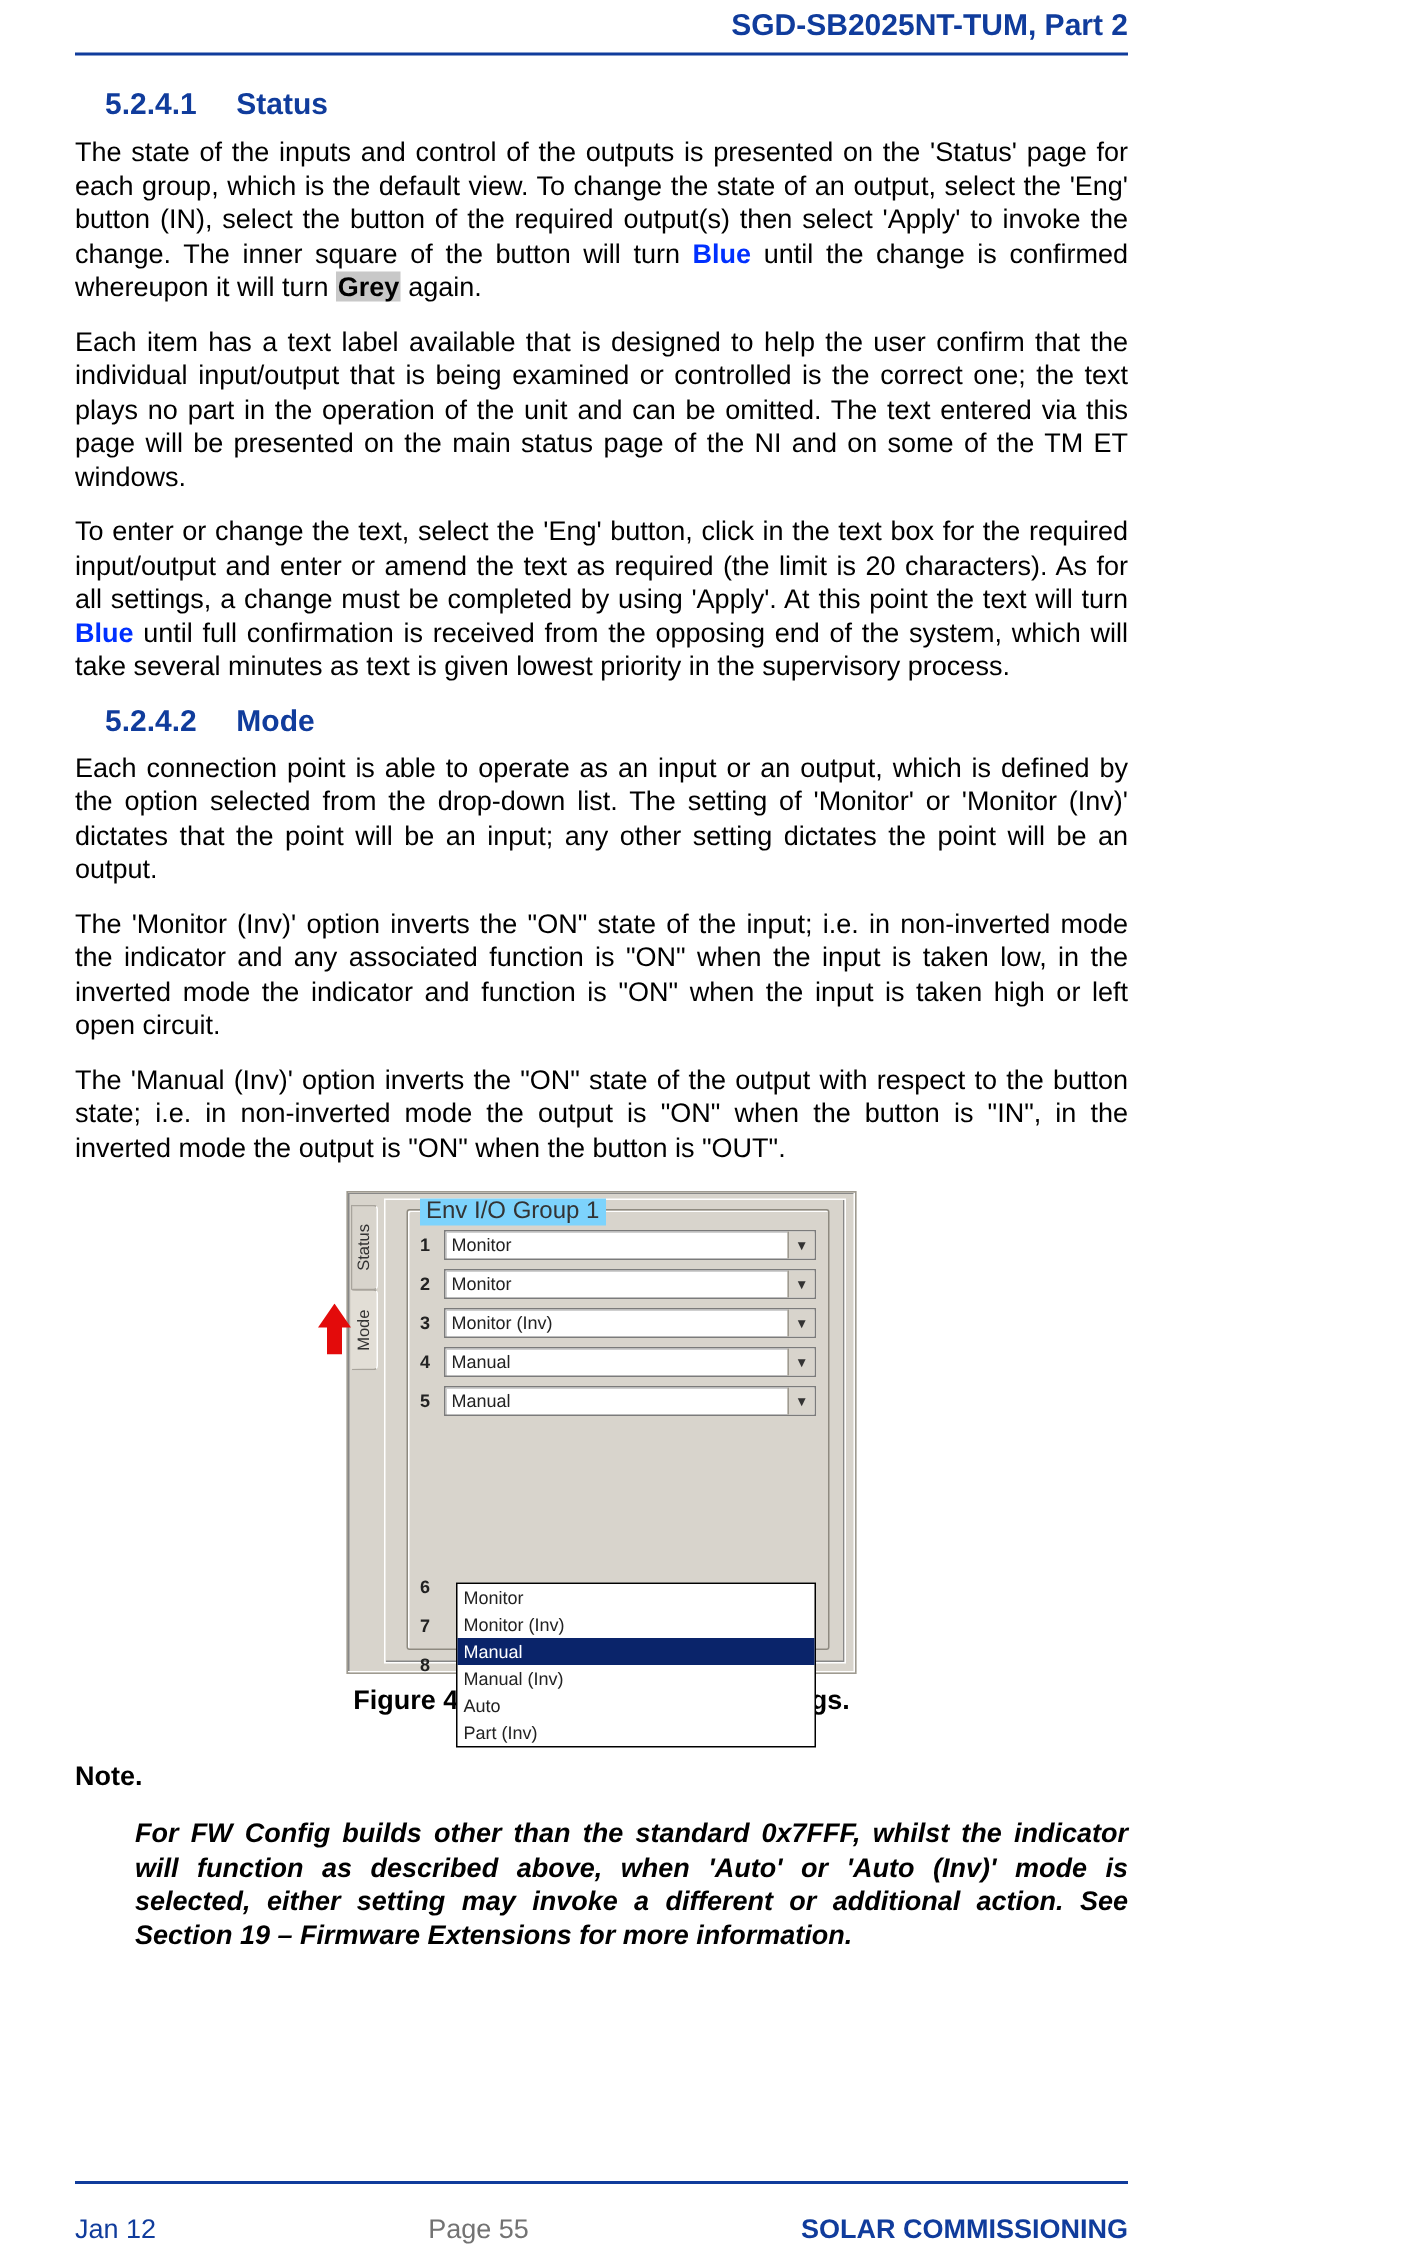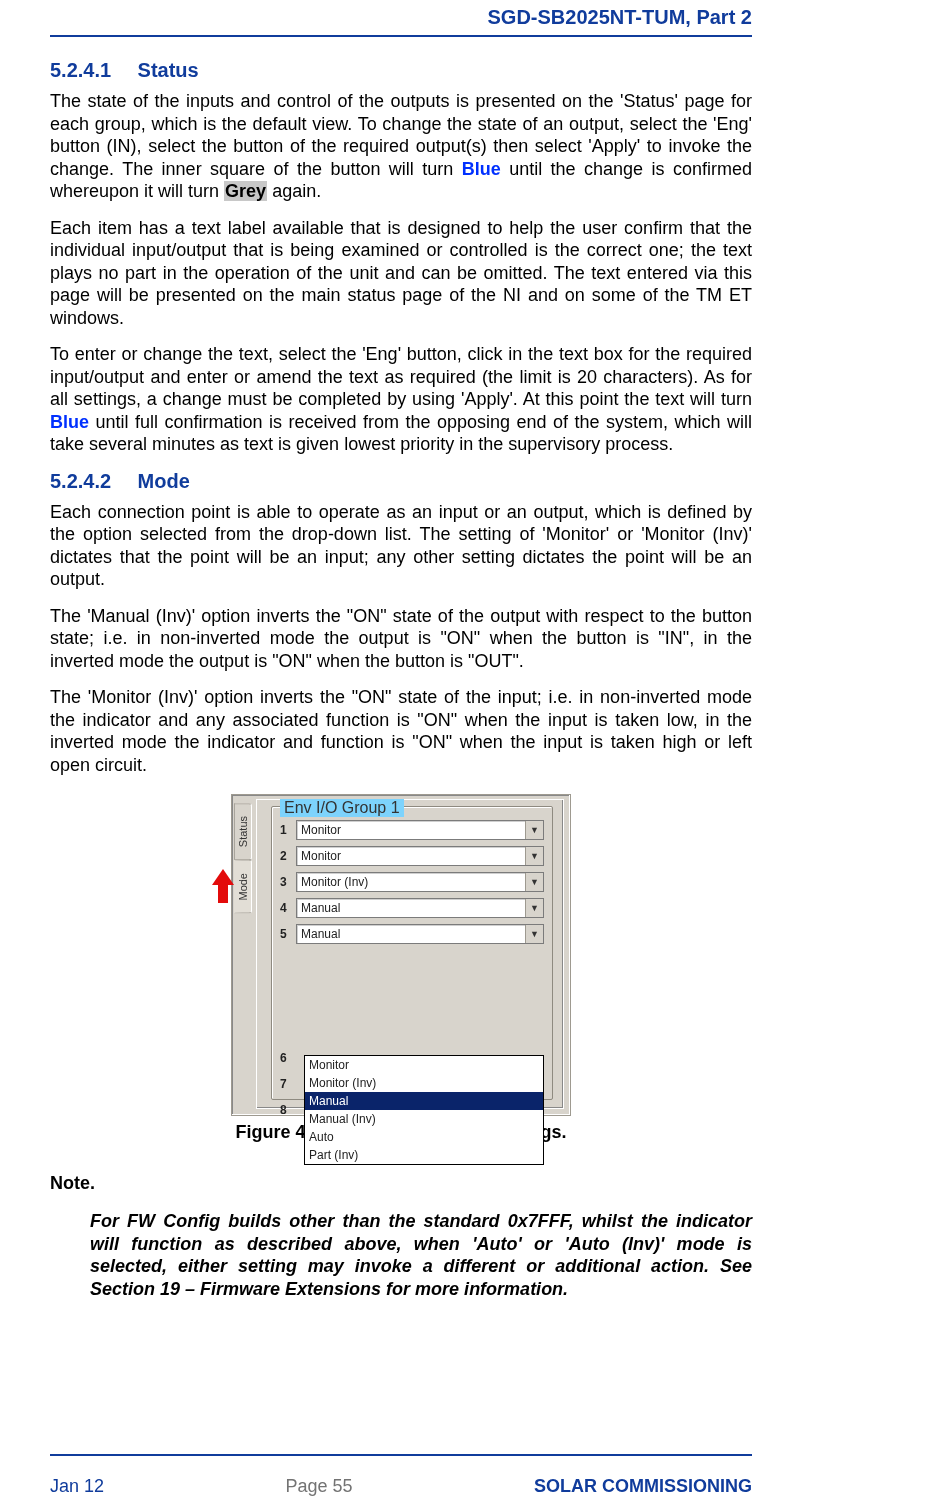--- a/index.html
+++ b/index.html
@@ -29,20 +29,21 @@
   }
   .heading {
     color: #103c9c;
     font-weight: bold;
     font-size: 20px;
     margin: 12px 0 8px 0;
   }
   .heading .num {
     display: inline-block;
     width: 82px;
+    margin-left: 20px;
   }
   p {
     font-size: 18px;
     line-height: 1.25;
     margin: 0 0 14px 0;
     text-align: justify;
   }
   .blue-bold { color: #0030ff; font-weight: bold; }
   .grey-box { background: #c8c8c8; font-weight: bold; padding: 0 1px; }
   .figure-wrap {
@@ -232,22 +233,22 @@
     <p>
       <span>To enter or change the text, select the 'Eng' button, click in the text box for the required input/output and enter or amend the text as required (the limit is 20 characters).  As for all settings, a change must be completed by using 'Apply'.  At this point the text will turn </span><span class="blue-bold">Blue</span><span> until full confirmation is received from the opposing end of the system, which will take several minutes as text is given lowest priority in the supervisory process.</span>
     </p>
 
     <div class="heading">
       <span class="num">5.2.4.2</span>
       <span>Mode</span>
     </div>
 
     <p>Each connection point is able to operate as an input or an output, which is defined by the option selected from the drop-down list.  The setting of 'Monitor' or 'Monitor (Inv)' dictates that the point will be an input; any other setting dictates the point will be an output.</p>
+    <p>The 'Monitor (Inv)' option inverts the "ON" state of the input; i.e. in non-inverted mode the indicator and any associated function is "ON" when the input is taken low, in the inverted mode the indicator and function is "ON" when the input is taken high or left open circuit.</p>
     <p>The 'Manual (Inv)' option inverts the "ON" state of the output with respect to the button state; i.e. in non-inverted mode the output is "ON" when the button is "IN", in the inverted mode the output is "ON" when the button is "OUT".</p>
-    <p>The 'Monitor (Inv)' option inverts the "ON" state of the input; i.e. in non-inverted mode the indicator and any associated function is "ON" when the input is taken low, in the inverted mode the indicator and function is "ON" when the input is taken high or left open circuit.</p>
 
     <div class="figure-wrap">
       <div class="panel">
 
         <svg class="red-arrow" viewBox="0 0 26 34">
           <polygon points="13,0 24,16 18,16 18,34 8,34 8,16 2,16" fill="#e30b0b"></polygon>
         </svg>
 
         <div class="vtabs">
           <span class="vtab">Status</span>

